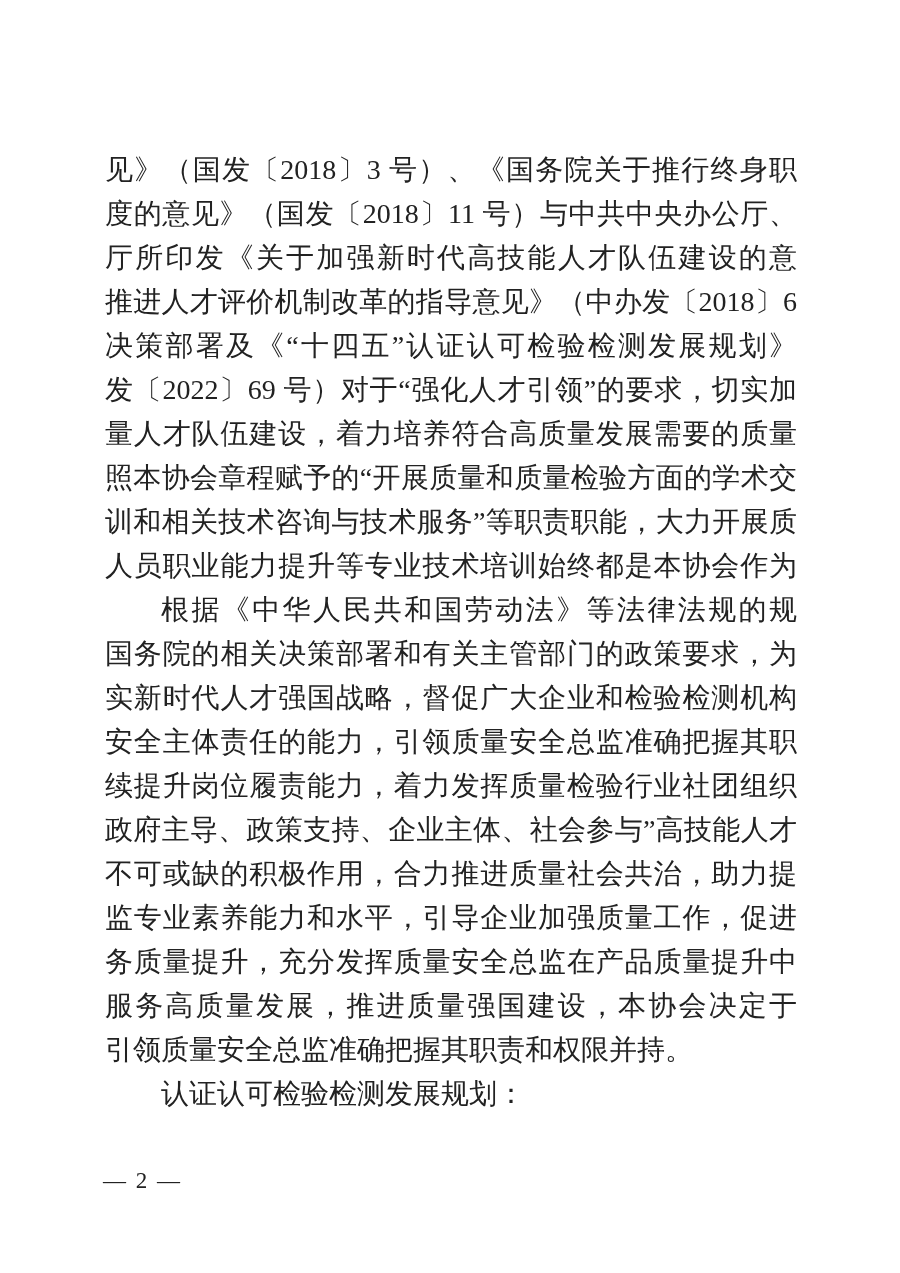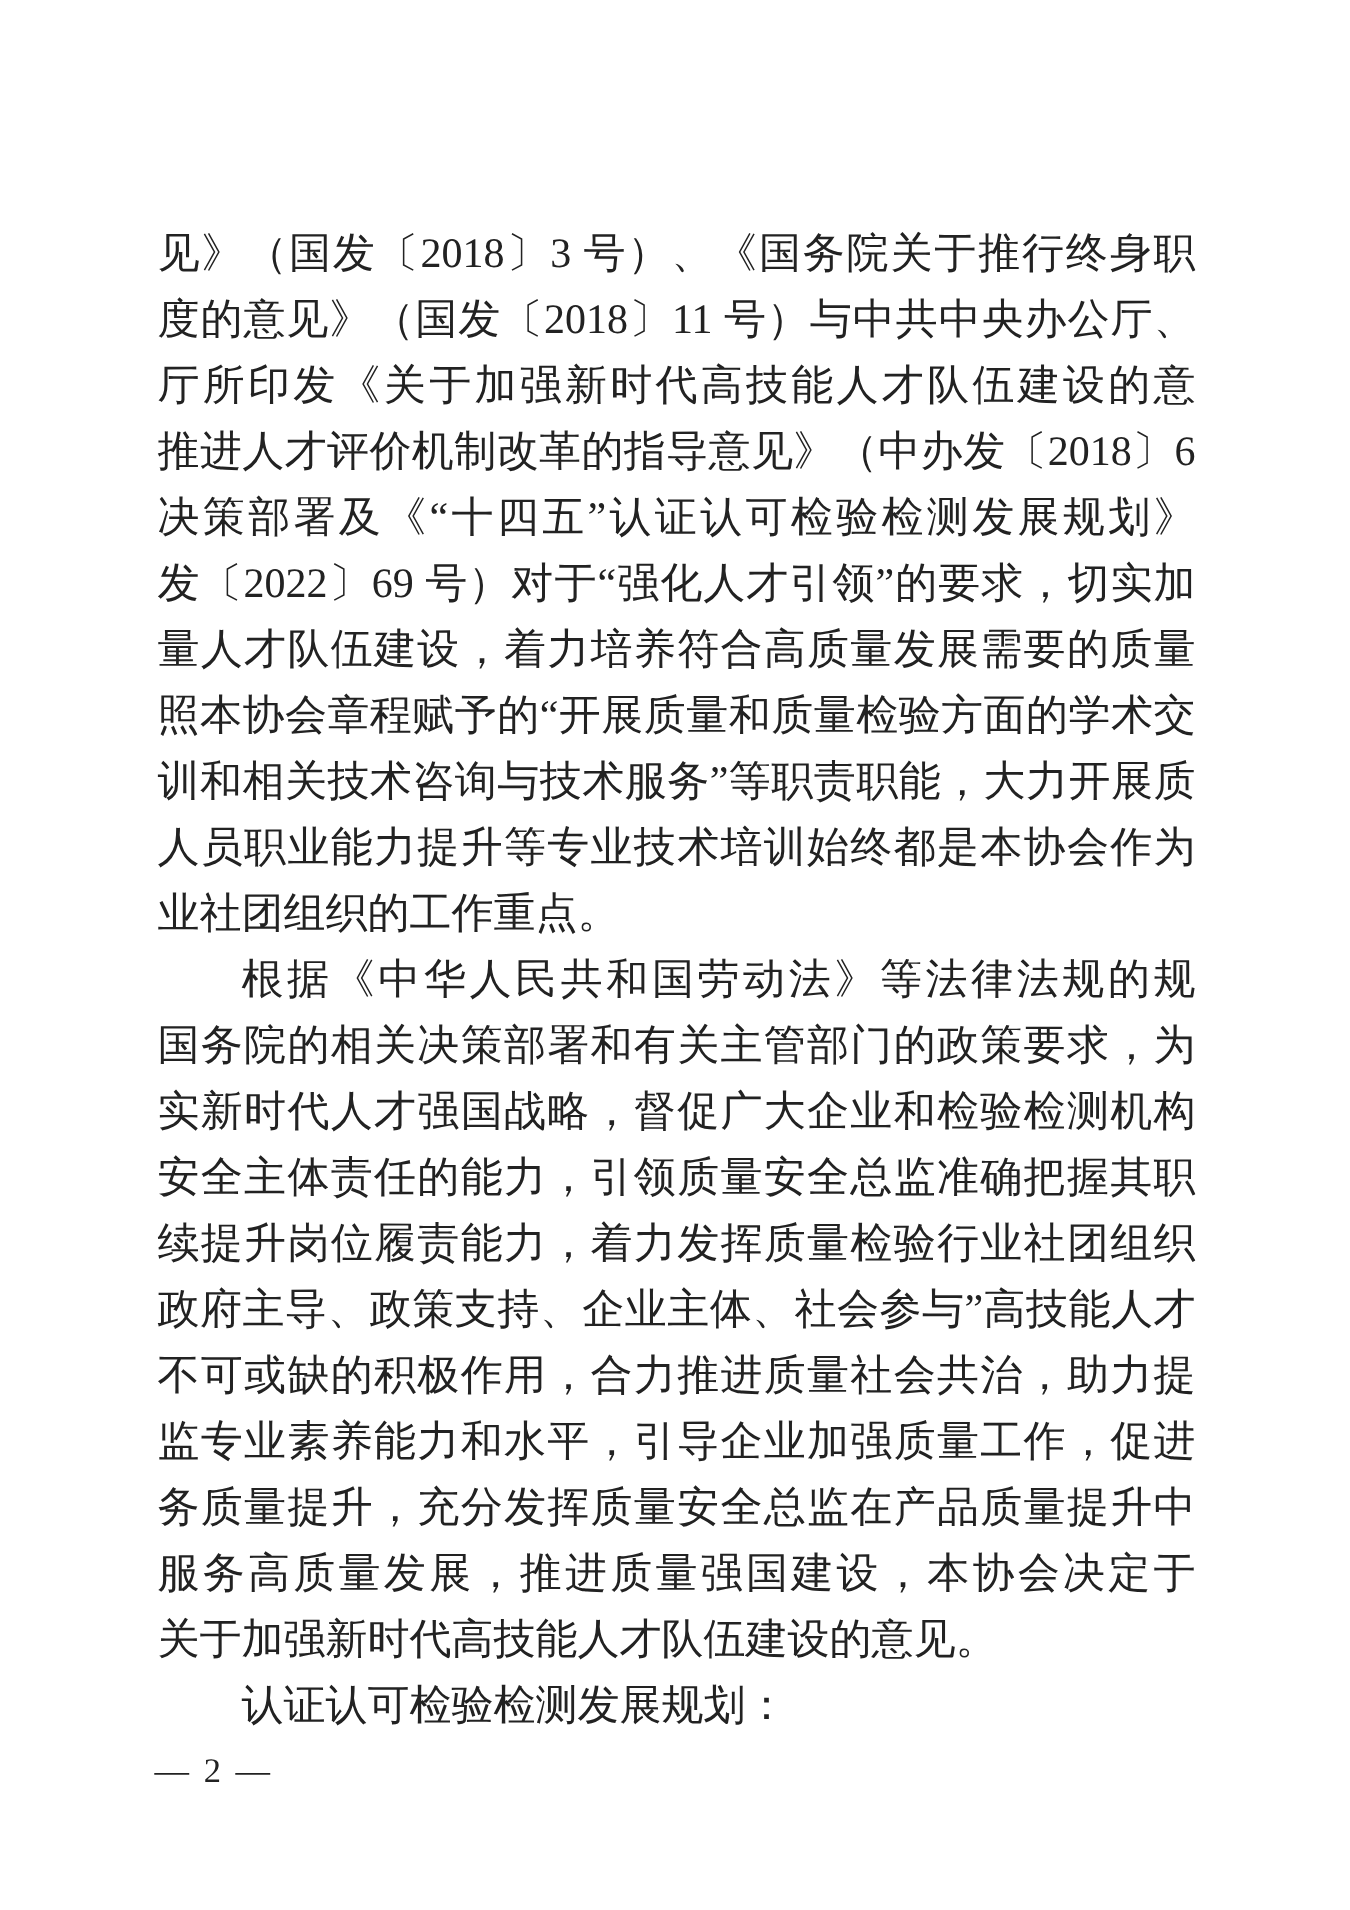--- a/index.html
+++ b/index.html
@@ -53,28 +53,27 @@
       <div class="line just">见》（国发〔2018〕3 号）、《国务院关于推行终身职业技能培训制</div>
       <div class="line just">度的意见》（国发〔2018〕11 号）与中共中央办公厅、国务院办公</div>
       <div class="line just">厅所印发《关于加强新时代高技能人才队伍建设的意见》《关于分类</div>
       <div class="line just">推进人才评价机制改革的指导意见》（中办发〔2018〕6 号）的相关</div>
       <div class="line just">决策部署及《“十四五”认证认可检验检测发展规划》（国市监认证</div>
       <div class="line just">发〔2022〕69 号）对于“强化人才引领”的要求，切实加强高技能质</div>
       <div class="line just">量人才队伍建设，着力培养符合高质量发展需要的质量专业人才，按</div>
       <div class="line just">照本协会章程赋予的“开展质量和质量检验方面的学术交流、技术培</div>
       <div class="line just">训和相关技术咨询与技术服务”等职责职能，大力开展质量领域相关</div>
       <div class="line just">人员职业能力提升等专业技术培训始终都是本协会作为质量检验行</div>
-      <div class="line">业社团组织的工作重点。</div>
       <div class="line indent just">根据《中华人民共和国劳动法》等法律法规的规定，按照党中央、</div>
       <div class="line just">国务院的相关决策部署和有关主管部门的政策要求，为了深入贯彻落</div>
       <div class="line just">实新时代人才强国战略，督促广大企业和检验检测机构提升承担质量</div>
       <div class="line just">安全主体责任的能力，引领质量安全总监准确把握其职责和权限并持</div>
       <div class="line just">续提升岗位履责能力，着力发挥质量检验行业社团组织在“党委领导、</div>
       <div class="line just">政府主导、政策支持、企业主体、社会参与”高技能人才工作体系中</div>
       <div class="line just">不可或缺的积极作用，合力推进质量社会共治，助力提升质量安全总</div>
       <div class="line just">监专业素养能力和水平，引导企业加强质量工作，促进企业产品和服</div>
       <div class="line just">务质量提升，充分发挥质量安全总监在产品质量提升中的重要作用，</div>
       <div class="line just">服务高质量发展，推进质量强国建设，本协会决定于 2026 年 3 月至 5</div>
-      <div class="line">关于加强新时代高技能人才队伍建设的意见。</div>
+      <div class="line">引领质量安全总监准确把握其职责和权限并持。</div>
       <div class="line indent">认证认可检验检测发展规划：</div>
     </div>
   <div class="page-footer">— 2 —</div>
 </div>
 
 </body></html>

